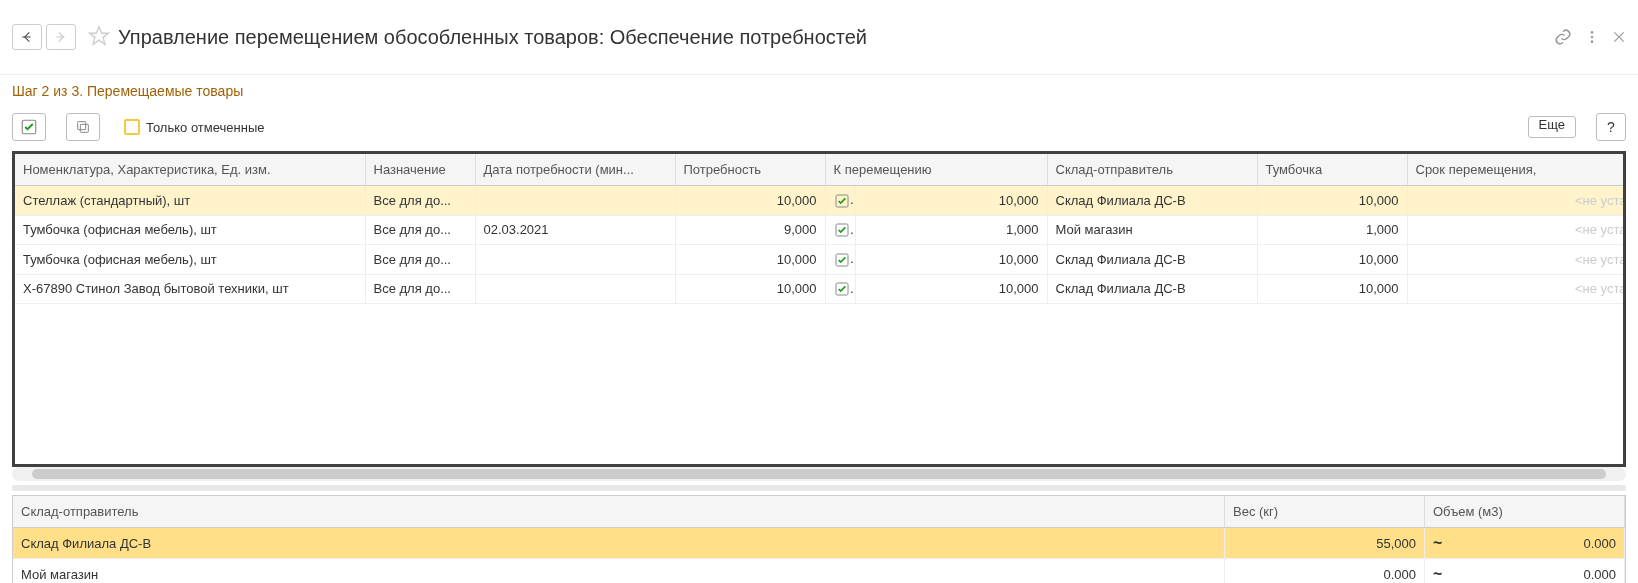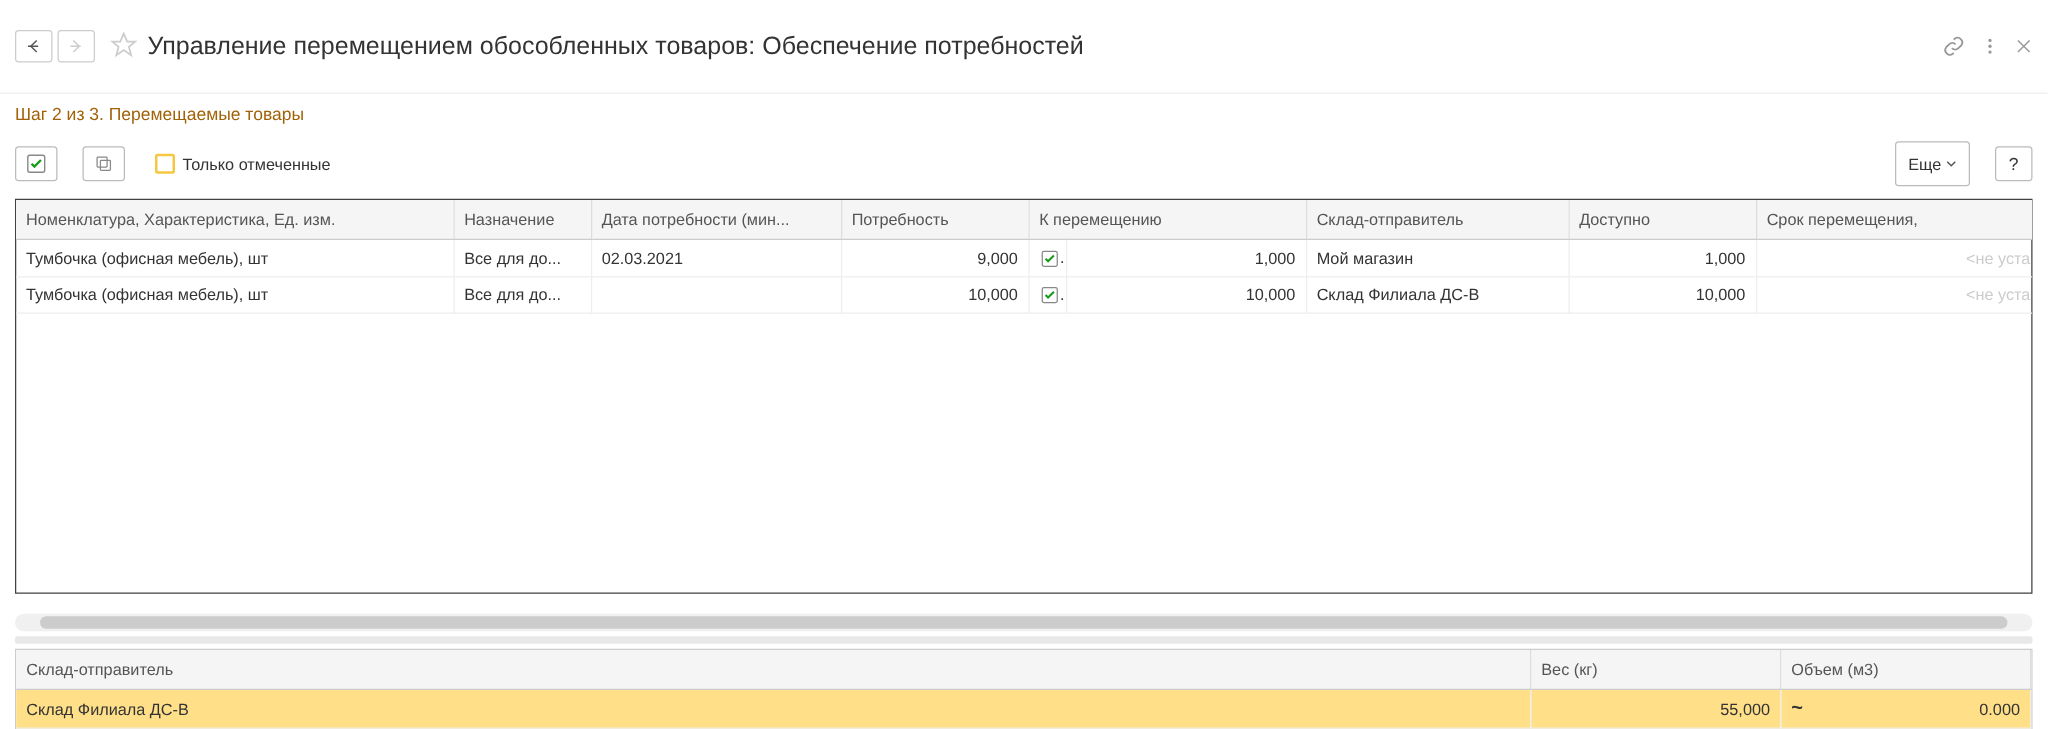--- a/index.html
+++ b/index.html
@@ -78,45 +78,46 @@
     }
     .checkbox-square {
       width: 16px;
       height: 16px;
       border: 2px solid #f5c842;
       border-radius: 2px;
       cursor: pointer;
     }
     .toolbar-spacer { flex: 1; }
     .more-btn {
-      height: 36px;
+      height: 22px;
       border: 1px solid #bbb;
       border-radius: 3px;
       background: #fff;
       padding: 0 10px;
       display: flex;
-      align-items: center;
+      align-items: flex-end;
       gap: 4px;
       cursor: pointer;
+      flex-direction: column;
     }
     .help-btn {
       width: 30px;
       height: 28px;
       border: 1px solid #bbb;
       border-radius: 3px;
       background: #fff;
       display: flex;
       align-items: center;
       justify-content: center;
       cursor: pointer;
       font-size: 14px;
     }
     .table-container {
-      margin: 4px 12px 16px 12px;
-      border: 1px solid #404040;
+      margin: 4px 12px 0 12px;
+      border: 3px solid #404040;
       height: 316px;
       overflow: hidden;
       position: relative;
     }
     .table-scroll { overflow-x: auto; overflow-y: hidden; height: 100%; }
     table.grid {
       border-collapse: collapse;
       width: 1620px;
       table-layout: fixed;
     }
@@ -283,41 +284,69 @@
         <col style="width:228px">
       </colgroup>
       <thead>
         <tr>
           <th>Номенклатура, Характеристика, Ед. изм.</th>
           <th>Назначение</th>
           <th>Дата потребности (мин...</th>
           <th>Потребность</th>
           <th colspan="2">К перемещению</th>
           <th>Склад-отправитель</th>
-          <th>Доступно</th>
+          <th>Тумбочка</th>
           <th>Срок перемещения,</th>
         </tr>
       </thead>
       <tbody id="main-tbody">
+          <tr class="highlighted">
+            <td>Стеллаж (стандартный), шт</td>
+            <td>Все для до...</td>
+            <td></td>
+            <td class="num-cell">10,000</td>
+            <td class="check-cell"><svg width="16" height="16" viewBox="0 0 24 24">
+                <rect x="3" y="3" width="18" height="18" rx="2" fill="none" stroke="#888" stroke-width="1.5"></rect>
+                <path d="M7 12l3 3 7-7" stroke="#1a9b1a" stroke-width="2.5" fill="none"></path>
+              </svg></td>
+            <td class="num-cell">10,000</td>
+            <td>Склад Филиала ДС-В</td>
+            <td class="num-cell">10,000</td>
+            <td class="placeholder-cell">&lt;не уста</td>
+          </tr>
           <tr>
             <td>Тумбочка (офисная мебель), шт</td>
             <td>Все для до...</td>
             <td>02.03.2021</td>
             <td class="num-cell">9,000</td>
             <td class="check-cell"><svg width="16" height="16" viewBox="0 0 24 24">
                 <rect x="3" y="3" width="18" height="18" rx="2" fill="none" stroke="#888" stroke-width="1.5"></rect>
                 <path d="M7 12l3 3 7-7" stroke="#1a9b1a" stroke-width="2.5" fill="none"></path>
               </svg></td>
             <td class="num-cell">1,000</td>
             <td>Мой магазин</td>
             <td class="num-cell">1,000</td>
             <td class="placeholder-cell">&lt;не уста</td>
           </tr>
           <tr>
             <td>Тумбочка (офисная мебель), шт</td>
+            <td>Все для до...</td>
+            <td></td>
+            <td class="num-cell">10,000</td>
+            <td class="check-cell"><svg width="16" height="16" viewBox="0 0 24 24">
+                <rect x="3" y="3" width="18" height="18" rx="2" fill="none" stroke="#888" stroke-width="1.5"></rect>
+                <path d="M7 12l3 3 7-7" stroke="#1a9b1a" stroke-width="2.5" fill="none"></path>
+              </svg></td>
+            <td class="num-cell">10,000</td>
+            <td>Склад Филиала ДС-В</td>
+            <td class="num-cell">10,000</td>
+            <td class="placeholder-cell">&lt;не уста</td>
+          </tr>
+          <tr>
+            <td>Х-67890 Стинол Завод бытовой техники, шт</td>
             <td>Все для до...</td>
             <td></td>
             <td class="num-cell">10,000</td>
             <td class="check-cell"><svg width="16" height="16" viewBox="0 0 24 24">
                 <rect x="3" y="3" width="18" height="18" rx="2" fill="none" stroke="#888" stroke-width="1.5"></rect>
                 <path d="M7 12l3 3 7-7" stroke="#1a9b1a" stroke-width="2.5" fill="none"></path>
               </svg></td>
             <td class="num-cell">10,000</td>
             <td>Склад Филиала ДС-В</td>
             <td class="num-cell">10,000</td>

